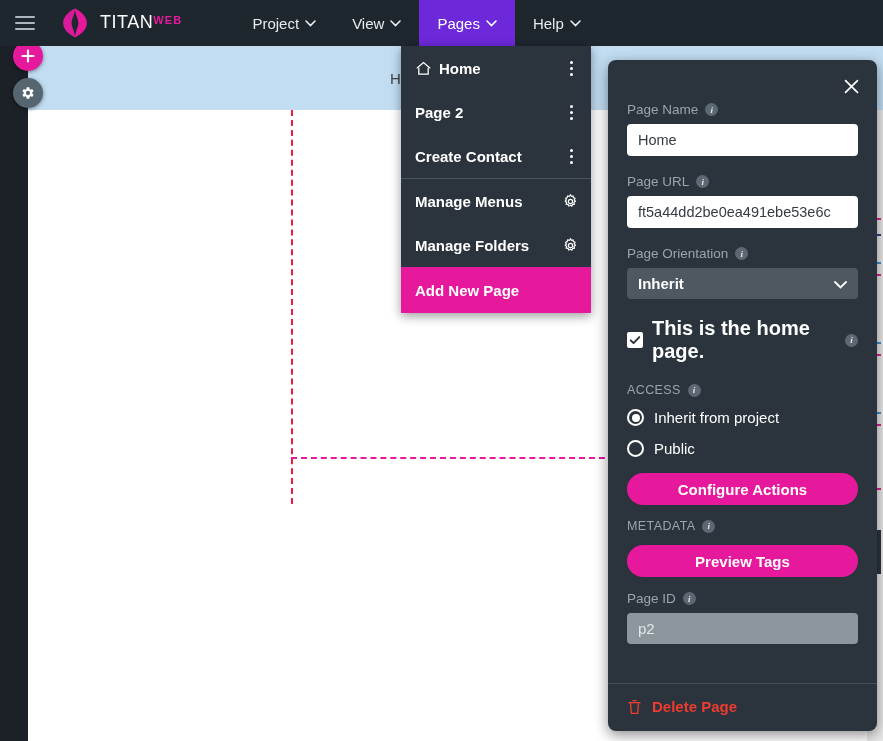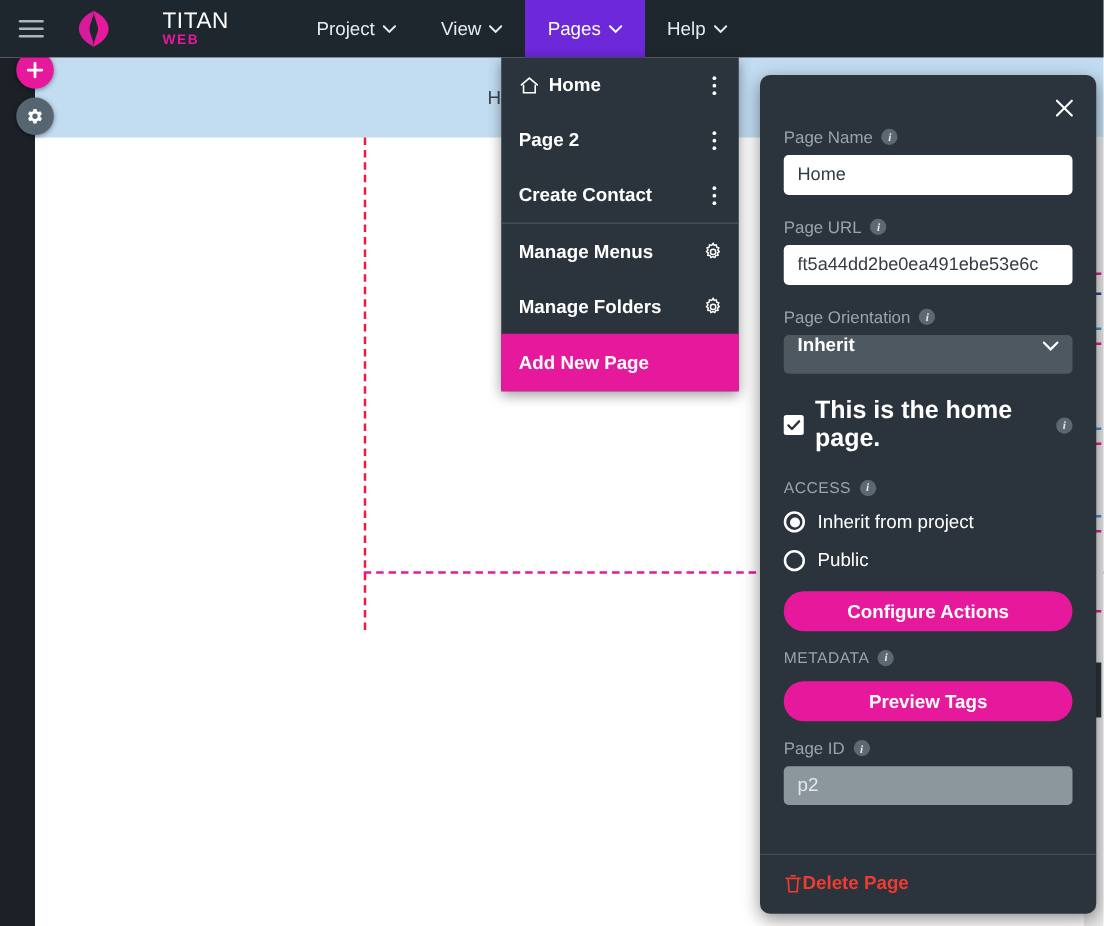--- a/index.html
+++ b/index.html
@@ -17,21 +17,21 @@
     background: #1f272e; display: flex; align-items: stretch;
   }
   .hamburger {
     width: 50px; display: flex; flex-direction: column;
     align-items: center; justify-content: center; gap: 4px; cursor: pointer;
   }
   .hamburger span { display: block; width: 20px; height: 2px; background: #aeb6bd; border-radius: 1px; }
 
   .logo-wrap { display: flex; align-items: center; gap: 8px; padding-left: 8px; }
   .logo-mark { width: 34px; height: 34px; }
-  .logo-text { display: flex; flex-direction: column; line-height: 1; padding-bottom: 2px; margin-left: 30px;}
+  .logo-text { display: flex; flex-direction: row; line-height: 1; padding-bottom: 2px;}
   .logo-titan {
     color: #ffffff; font-size: 18px; font-weight: 400; letter-spacing: .5px;
   }
   .logo-web {
     color: #e6189b; font-size: 11px; font-weight: 700; letter-spacing: 1.2px; margin-top: 2px;
   }
 
   .nav-menus { display: flex; align-items: stretch; margin-left: 52px; }
   .nav-item {
     display: flex; align-items: center; gap: 6px;
@@ -124,21 +124,21 @@
   }
   .txt-input {
     width: 100%; height: 32px; border-radius: 4px; border: none;
     background: #ffffff; color: #333c44; font-size: 14.5px;
     padding: 0 11px; margin-bottom: 18px; outline: none;
     font-family: "Liberation Sans", sans-serif;
   }
   .select-box {
     width: 100%; height: 31px; border-radius: 4px; background: #4d5860;
     color: #ffffff; font-size: 15px; font-weight: 600;
-    display: flex; justify-content: space-between;
+    display: flex; align-items: center; justify-content: space-between;
     padding: 0 11px; margin-bottom: 18px; cursor: pointer;
   }
   .check-row { display: flex; align-items: center; gap: 9px; margin-bottom: 20px; }
   .checkbox {
     width: 16px; height: 16px; background: #ffffff; border-radius: 2px;
     display: flex; align-items: center; justify-content: center; cursor: pointer; flex: none;
   }
   .check-row .ctext { color: #ffffff; font-size: 20px; font-weight: 600; }
   .sec-label { color: #9aa4ad; font-size: 12.5px; letter-spacing: .4px;
     display: flex; align-items: center; gap: 7px; margin-bottom: 12px; }
@@ -154,21 +154,21 @@
     background: #e6189b; color: #ffffff; font-size: 15px; font-weight: 700;
     cursor: pointer; font-family: "Liberation Sans", sans-serif;
   }
   .ro-input {
     width: 100%; height: 31px; border-radius: 4px; border: none;
     background: #8b969d; color: #e2e8ec; font-size: 15px; padding: 0 11px;
     outline: none; font-family: "Liberation Sans", sans-serif;
   }
   .panel-foot { border-top: 1px solid #454f58; padding: 14px 19px 16px 19px; }
   .delete-row {
-    display: flex; align-items: center; 
+    display: flex; align-items: center; gap: 10px;
     color: #ef3b30; font-size: 15px; font-weight: 700; cursor: pointer;
   }
   .mt14 { margin-top: 14px; }
   .mb16 { margin-bottom: 16px; }
 </style>
 </head>
 <body>
 
 <div id="app">
 

